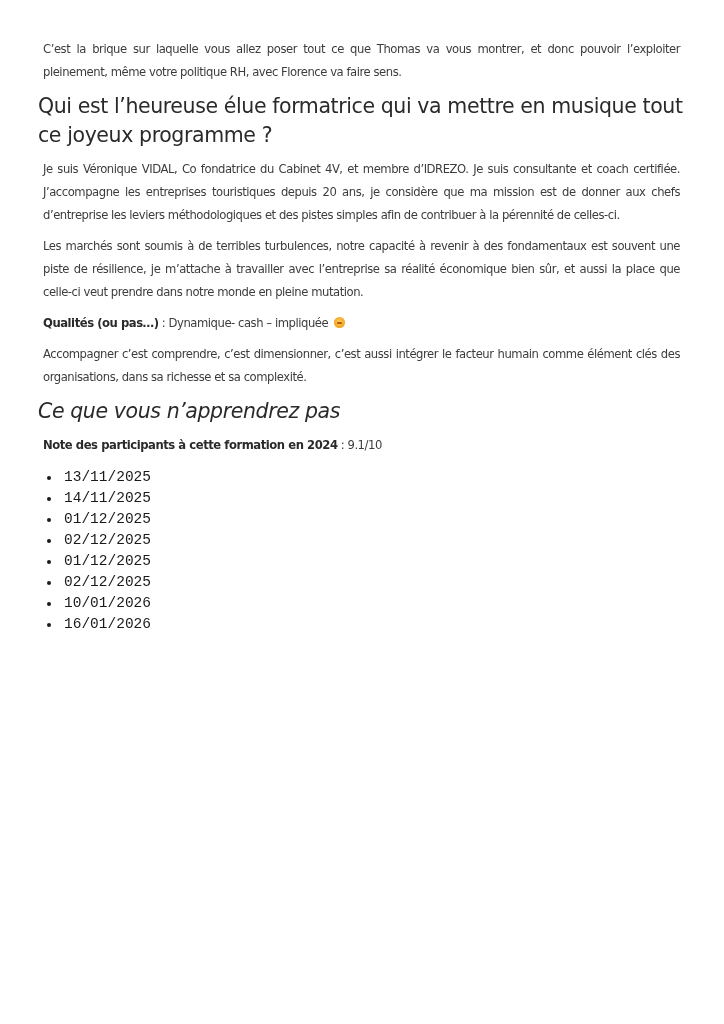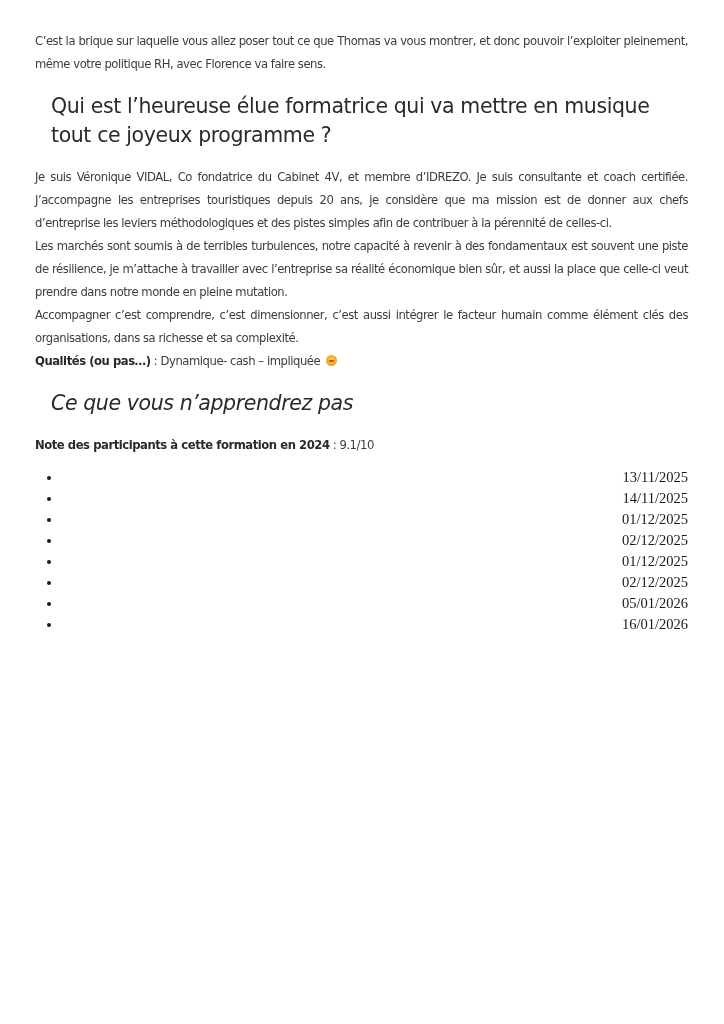--- a/index.html
+++ b/index.html
@@ -17,33 +17,33 @@
     }
     .page {
       position: absolute;
       left: 35px;
       top: 30px;
       width: 653px;
     }
     p.body {
       font-size: 11.6px;
       line-height: 23px;
-      margin: 0;
+      margin: 8px;
       text-align: justify;
       letter-spacing: -0.45px;
       color: #3c3c3c;
     }
     p.body.nojust { text-align: left; }
     h2.heading {
       font-family: "DejaVu Sans", sans-serif;
       font-weight: normal;
       font-size: 20.5px;
       line-height: 29px;
       color: #2a2a2a;
-      margin: 16px;
+      margin: 3px;
       letter-spacing: -0.4px;
     }
     .p1 { margin-top: 0; }
     .h-qui { margin-top: 12px; }
     .p-je { margin-top: 12px; }
     .p-les { margin-top: 12px; }
     .p-acc { margin-top: 12px; }
     .p-qual { margin-top: 12px; }
     .h-ce { margin-top: 9px; font-style: italic; }
     .p-mentir { margin-top: 9px; }
@@ -65,25 +65,24 @@
       position: absolute;
       left: 3px; top: 5px;
       width: 5px; height: 2px;
       border-radius: 1px;
       background: #b8560c;
     }
     ul.dates {
       list-style: none;
       margin: 10px 0 0 0;
       padding: 0;
-      font-family: Liberation Serif, serif;
+      font-family: Liberation Mono, monospace;
       font-size: 14.5px;
       line-height: 21px;
       color: #1a1a1a;
-      text-align: right;
     }
     ul.dates li {
       position: relative;
       padding-left: 29px;
     }
     ul.dates li .bullet {
       position: absolute;
       left: 12px;
       top: 9px;
       width: 4px;
@@ -96,38 +95,38 @@
 <body>
 
 <div class="page">
 
   <p class="body p1">C’est la brique sur laquelle vous allez poser tout ce que Thomas va vous montrer, et donc pouvoir l’exploiter pleinement, même votre politique RH, avec Florence va faire sens.</p>
 
   <h2 class="heading h-qui">Qui est l’heureuse élue formatrice qui va mettre en musique tout ce joyeux programme ?</h2>
 
   <p class="body p-je">Je suis Véronique VIDAL, Co fondatrice du Cabinet 4V, et membre d’IDREZO. Je suis consultante et coach certifiée. J’accompagne les entreprises touristiques depuis 20 ans, je considère que ma mission est de donner aux chefs d’entreprise les leviers méthodologiques et des pistes simples afin de contribuer à la pérennité de celles-ci.</p>
   <p class="body p-les">Les marchés sont soumis à de terribles turbulences, notre capacité à revenir à des fondamentaux est souvent une piste de résilience, je m’attache à travailler avec l’entreprise sa réalité économique bien sûr, et aussi la place que celle-ci veut prendre dans notre monde en pleine mutation.</p>
-  <p class="body p-acc">Accompagner c’est comprendre, c’est dimensionner, c’est aussi intégrer le facteur humain comme élément clés des organisations, dans sa richesse et sa complexité.</p>
-
   <p class="body nojust p-qual">
     <b class="lbl">Qualités (ou pas…)</b><span> : Dynamique- cash – impliquée </span><span class="emoji"></span>
   </p>
+
+  <p class="body p-acc">Accompagner c’est comprendre, c’est dimensionner, c’est aussi intégrer le facteur humain comme élément clés des organisations, dans sa richesse et sa complexité.</p>
 
   <h2 class="heading h-ce">Ce que vous n’apprendrez pas</h2>
 
 
   <p class="body nojust p-note">
     <b class="lbl">Note des participants à cette formation en 2024</b><span> : 9.1/10</span>
   </p>
 
 
   <ul class="dates">
     <li><span class="bullet"></span><span>13/11/2025</span></li>
     <li><span class="bullet"></span><span>14/11/2025</span></li>
     <li><span class="bullet"></span><span>01/12/2025</span></li>
     <li><span class="bullet"></span><span>02/12/2025</span></li>
     <li><span class="bullet"></span><span>01/12/2025</span></li>
     <li><span class="bullet"></span><span>02/12/2025</span></li>
-    <li><span class="bullet"></span><span>05/01/2026</span></li>
+    <li><span class="bullet"></span><span>10/01/2026</span></li>
     <li><span class="bullet"></span><span>16/01/2026</span></li>
   </ul>
 
 </div>
 
 </body></html>

